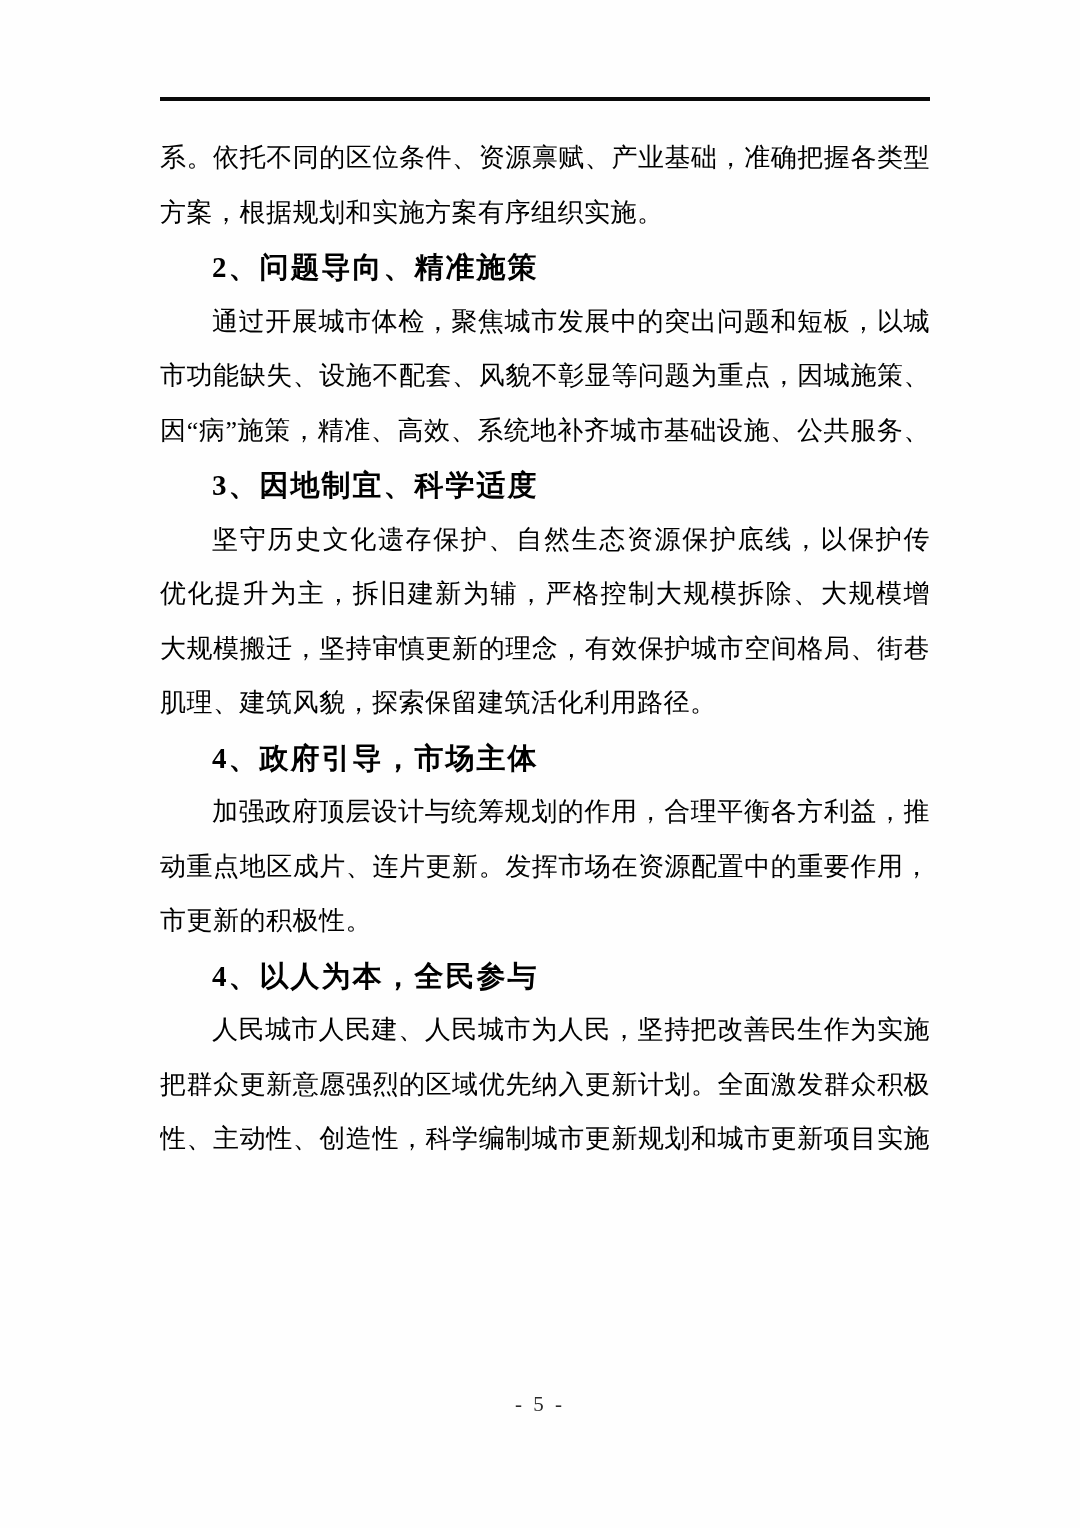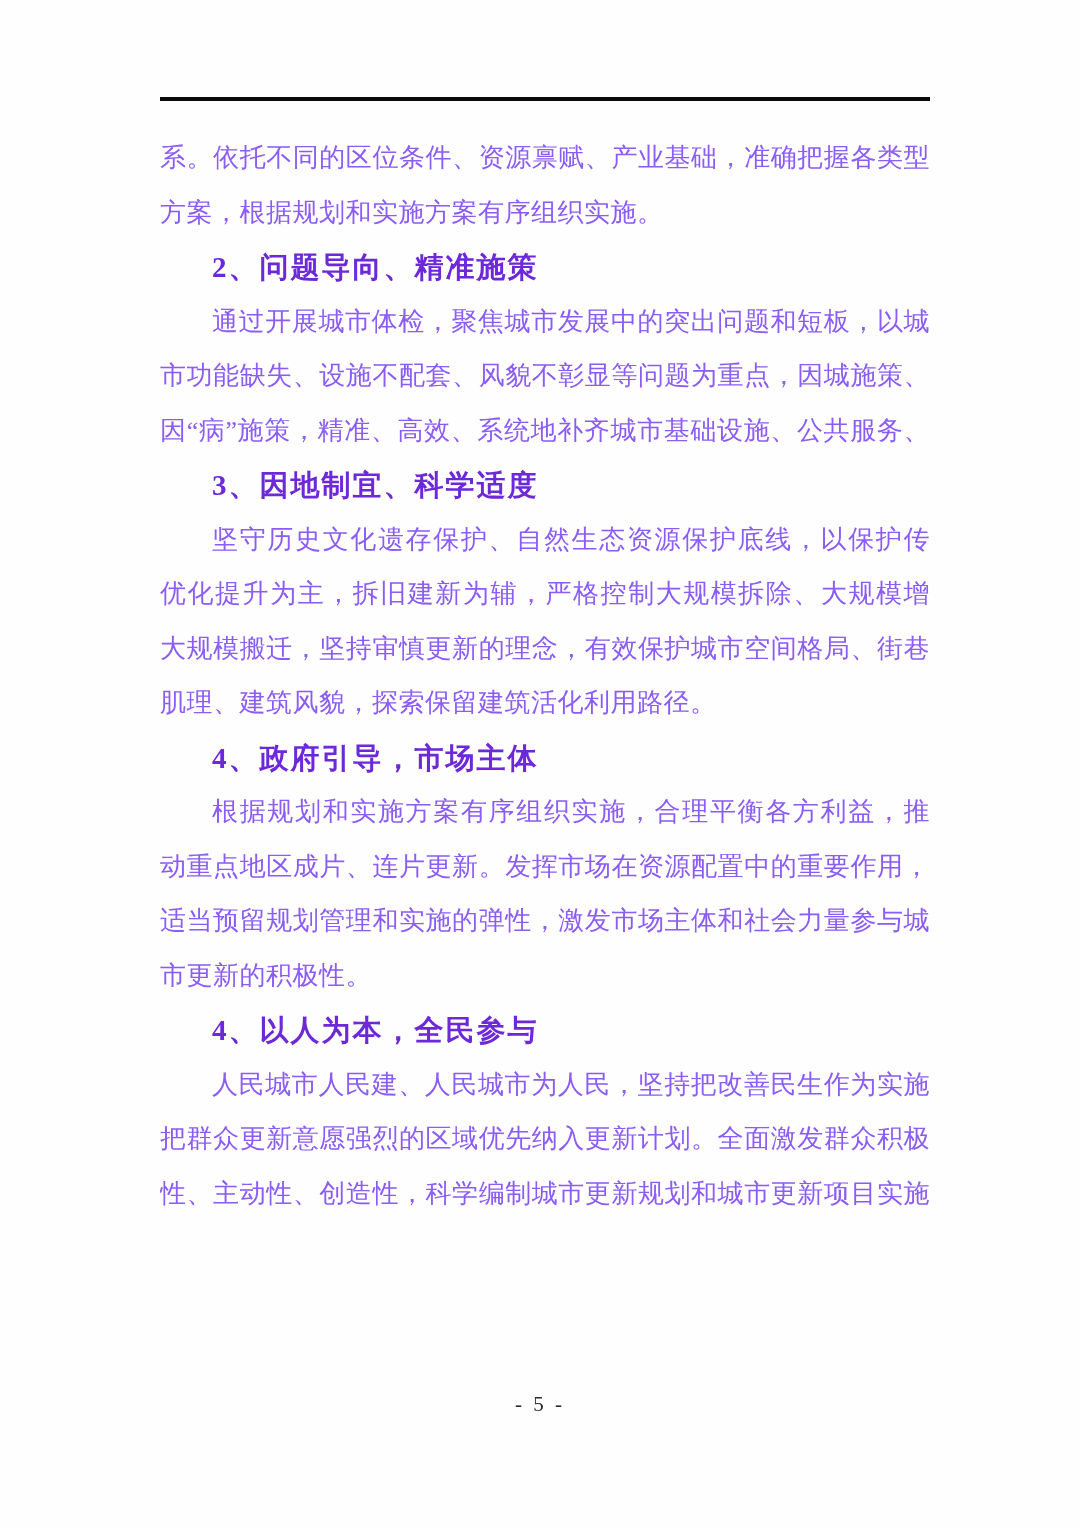--- a/index.html
+++ b/index.html
@@ -32,38 +32,38 @@
   .content {
     position: absolute;
     left: 160px;
     top: 131px;
     width: 770px;
   }
   .ln {
     height: 54.5px;
     line-height: 54.5px;
     font-size: 26px;
-    color: #8b5cf6;
+    color: #000000;
     letter-spacing: 0.5px;
     white-space: normal;
     overflow: hidden;
     text-align: left;
     box-sizing: border-box;
   }
   .jfull {
     text-align: justify;
     text-align-last: justify;
   }
   .indent {
     padding-left: 52px;
   }
   .heading {
     font-weight: bold;
     font-size: 29px;
-    color: #6d28d9;
+    color: #000000;
     padding-left: 52px;
     letter-spacing: 2px;
     text-align: left;
     text-align-last: left;
   }
   .footer {
     position: absolute;
     left: 0;
     top: 1392px;
     width: 1080px;
@@ -98,23 +98,22 @@
     <div class="ln heading">3、因地制宜、科学适度</div>
     <div>
       <div class="ln jfull indent">坚守历史文化遗存保护、自然生态资源保护底线，以保护传承、</div>
       <div class="ln jfull">优化提升为主，拆旧建新为辅，严格控制大规模拆除、大规模增建、</div>
       <div class="ln jfull">大规模搬迁，坚持审慎更新的理念，有效保护城市空间格局、街巷</div>
       <div class="ln">肌理、建筑风貌，探索保留建筑活化利用路径。</div>
     </div>
 
     <div class="ln heading">4、政府引导，市场主体</div>
     <div>
-      <div class="ln jfull indent">根据规划和实施方案有序组织实施，合理平衡各方利益，推</div>
+      <div class="ln jfull indent">加强政府顶层设计与统筹规划的作用，合理平衡各方利益，推</div>
       <div class="ln jfull">动重点地区成片、连片更新。发挥市场在资源配置中的重要作用，</div>
-      <div class="ln jfull">适当预留规划管理和实施的弹性，激发市场主体和社会力量参与城</div>
       <div class="ln">市更新的积极性。</div>
     </div>
 
     <div class="ln heading">4、以人为本，全民参与</div>
     <div>
       <div class="ln jfull indent">人民城市人民建、人民城市为人民，坚持把改善民生作为实施</div>
       <div class="ln jfull">把群众更新意愿强烈的区域优先纳入更新计划。全面激发群众积极</div>
       <div class="ln jfull">性、主动性、创造性，科学编制城市更新规划和城市更新项目实施</div>
     </div>
 

